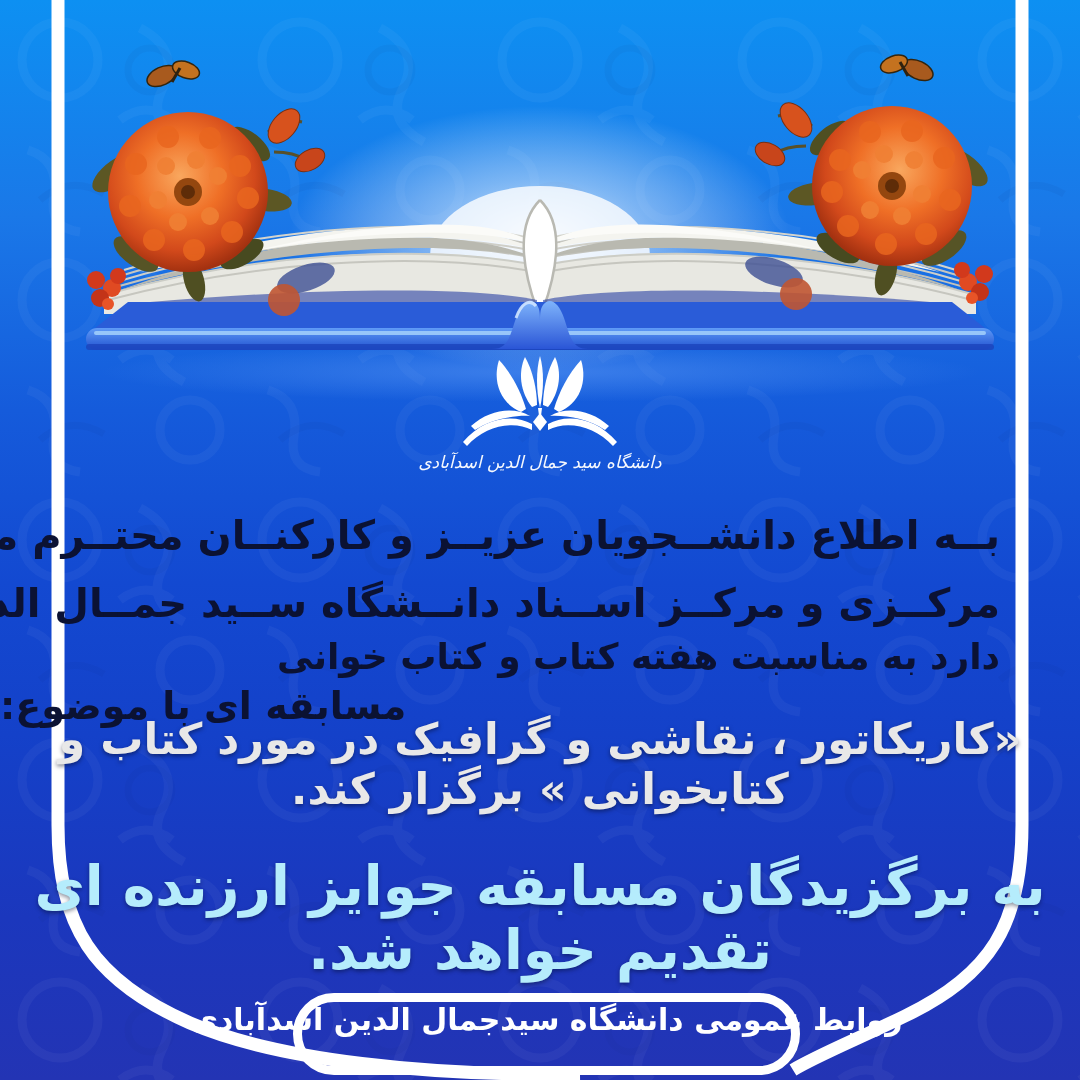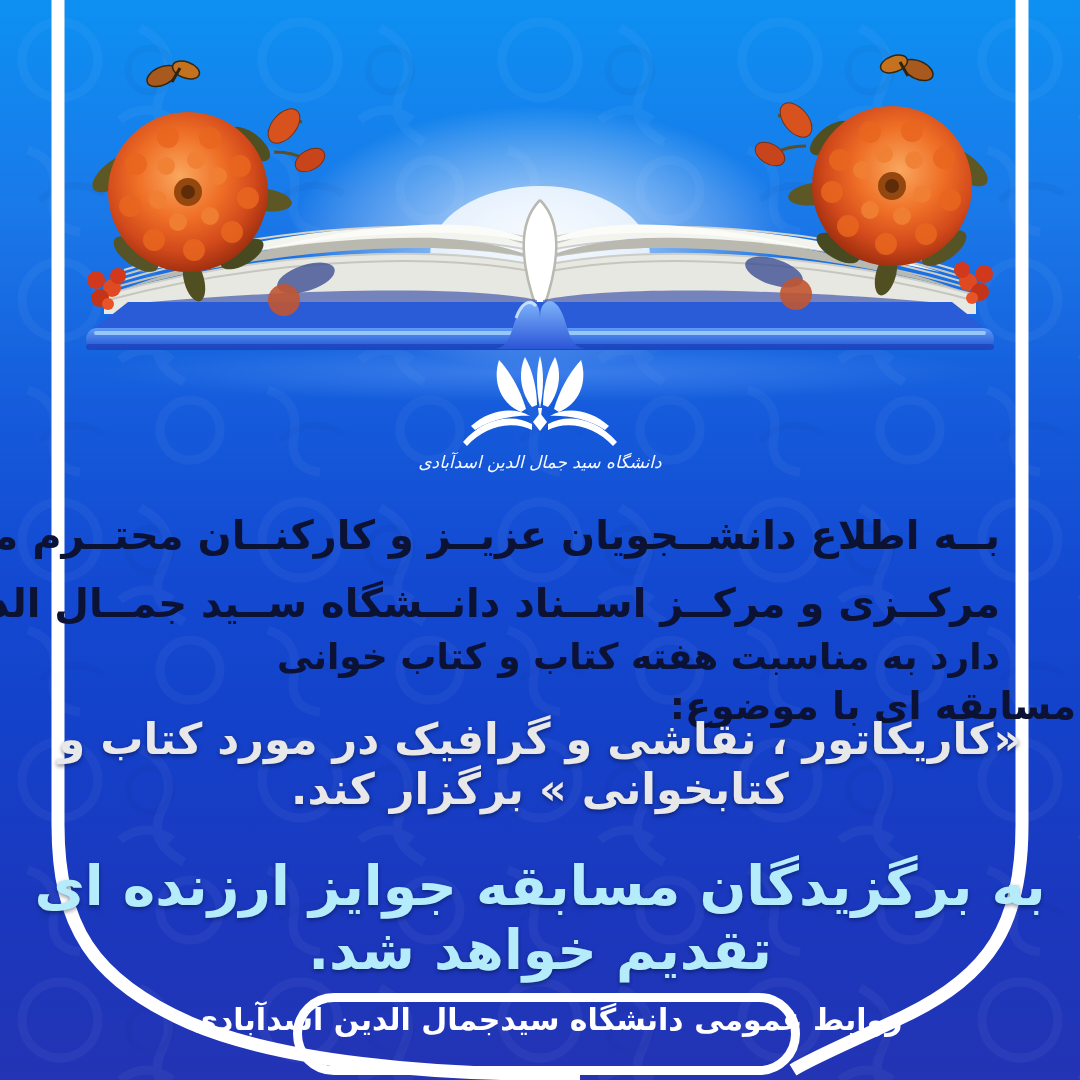--- a/index.html
+++ b/index.html
@@ -13,21 +13,21 @@
   .pattern-layer{z-index:1;opacity:.8;}
   .book-layer{z-index:2;top:0;left:0;}
   .frame-layer{z-index:3;pointer-events:none;}
   .logo-block{position:absolute;z-index:4;top:356px;left:0;width:1080px;text-align:center;font-style:italic;}
   .logo-caption{margin-top:2px;color:#fff;font-size:17px;letter-spacing:0px;opacity:.96;}
   .txt{position:absolute;z-index:4;color:#0b1233;font-weight:bold;direction:rtl;}
   .just{left:80px;right:80px;text-align:justify;text-align-last:justify;white-space:nowrap;}
   .line1{top:512px;font-size:40px;}
   .line2{top:580px;font-size:40px;}
   .line3{top:636px;right:80px;font-size:36px;text-align:right;}
-  .line4{top:684px;left:0;width:1076px;text-align:right;font-size:38px;}
+  .line4{top:684px;left:0;width:1076px;text-align:left;font-size:38px;}
   .highlight{top:714px;left:0;width:1080px;text-align:center;font-size:43px;color:#e8e8e8;
              text-shadow:0 2px 4px rgba(3,10,40,.5);}
   .prize{top:854px;left:0;width:1080px;text-align:center;font-size:55px;color:#b5ecfc;
          text-shadow:0 2px 4px rgba(3,10,40,.45);}
   .badge{
     position:absolute;z-index:5;left:293px;top:993px;width:507px;height:82px;box-sizing:border-box;
     border:9px solid #ffffff;border-radius:41px;display:flex;align-items:flex-start;justify-content:center;
     color:#ffffff;font-size:30px;font-weight:bold;direction:rtl;white-space:nowrap;
   }
 </style>

